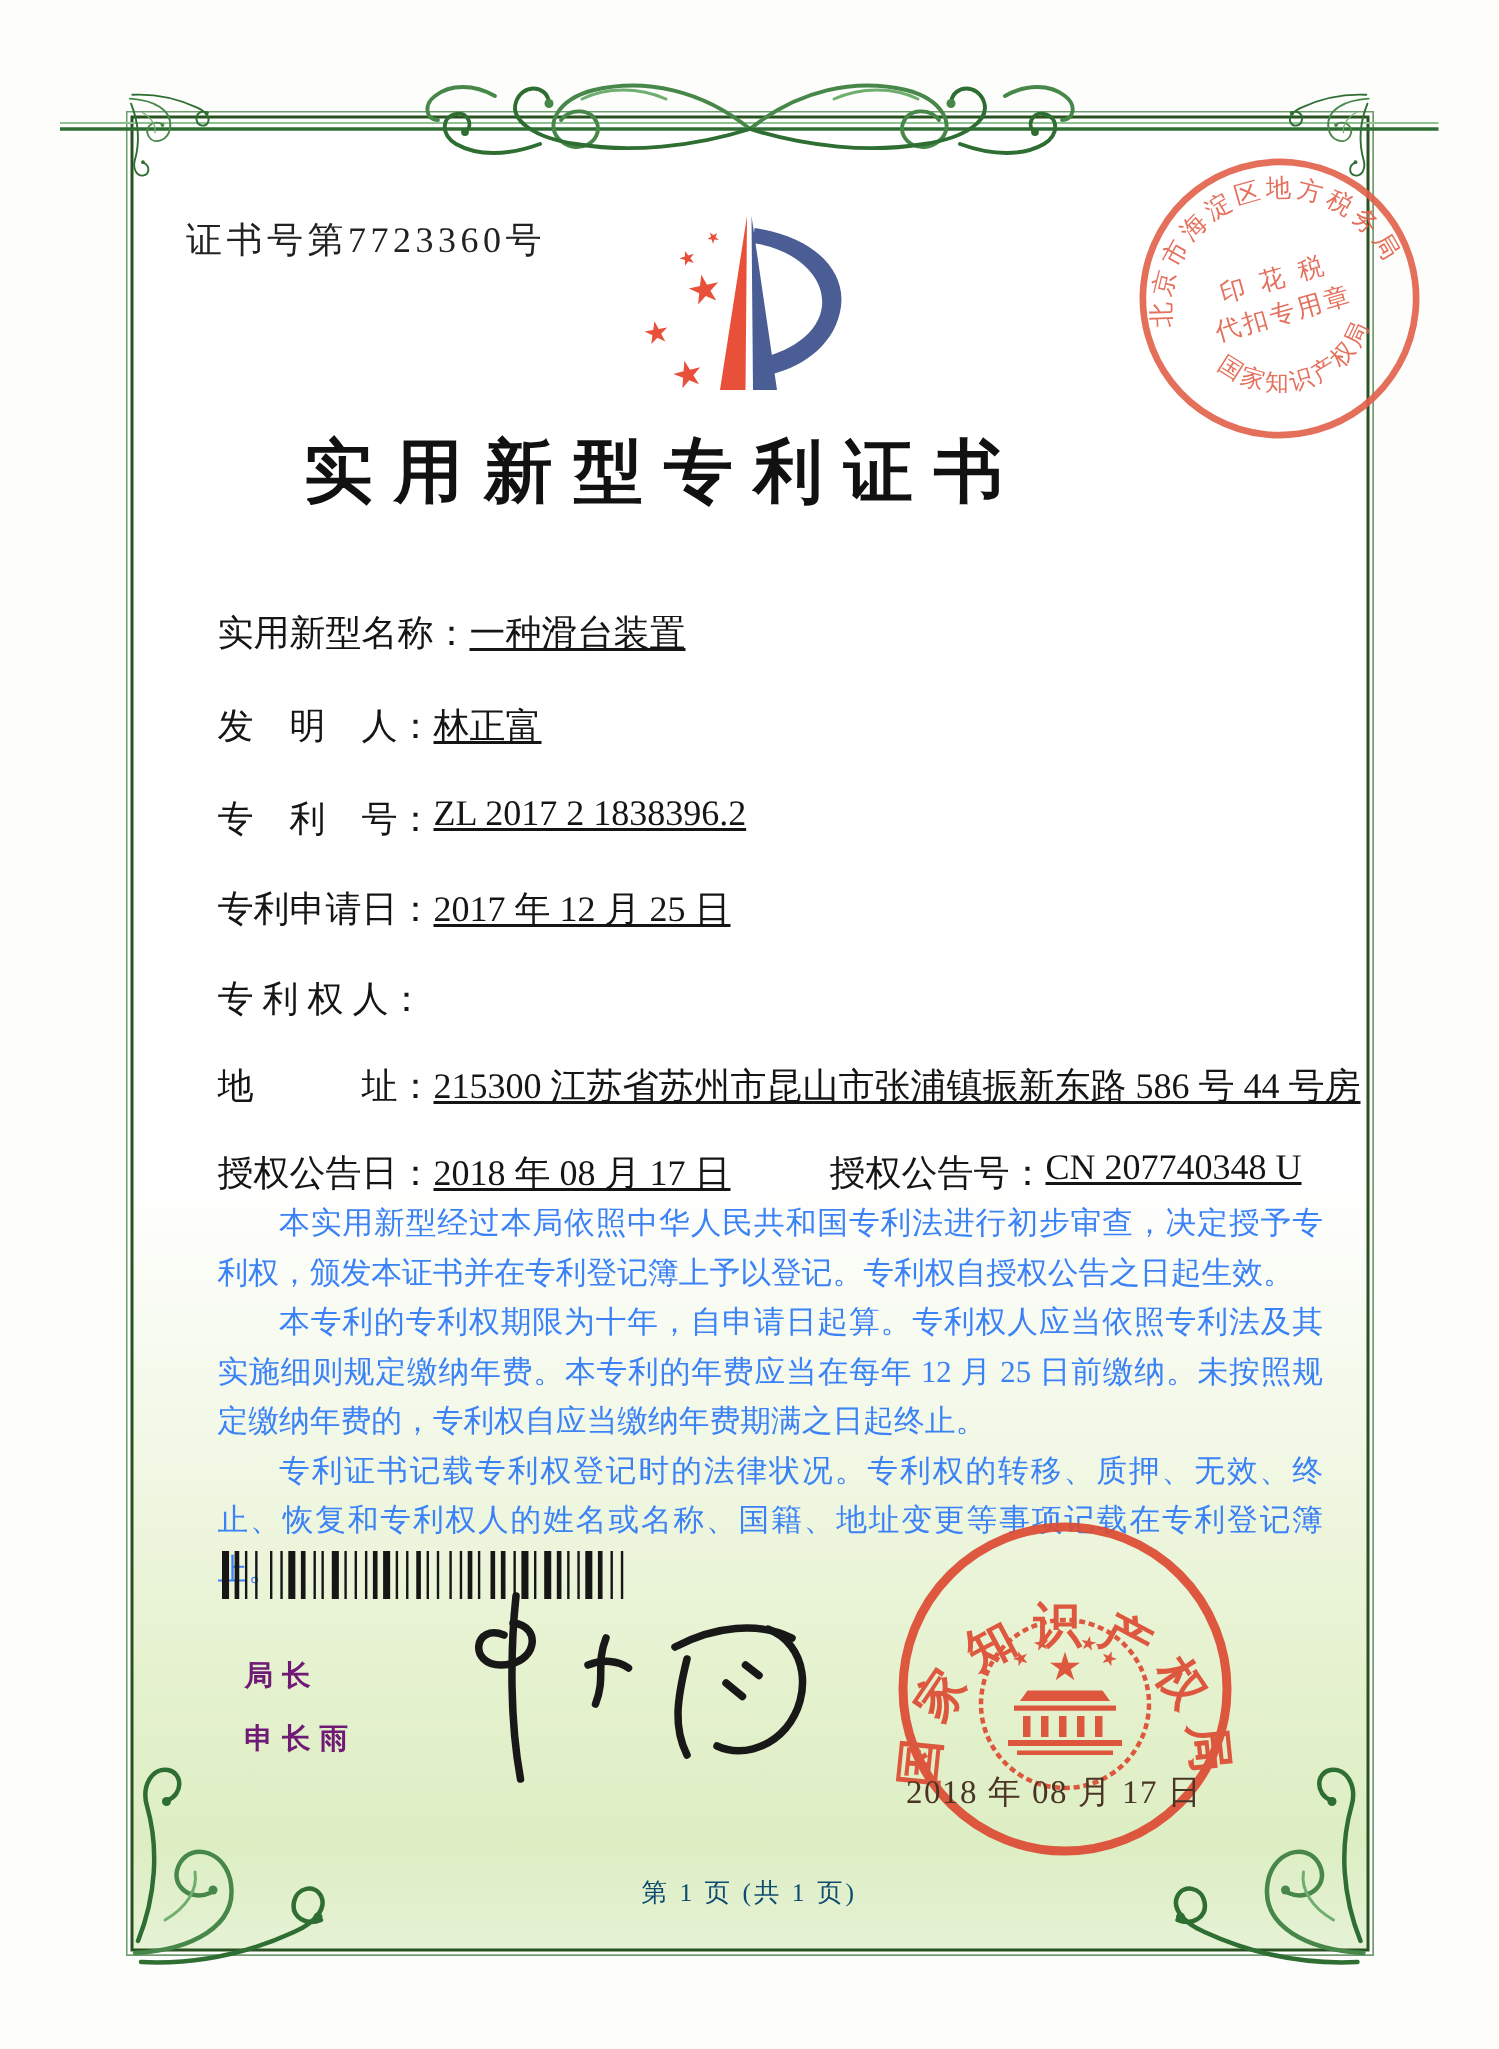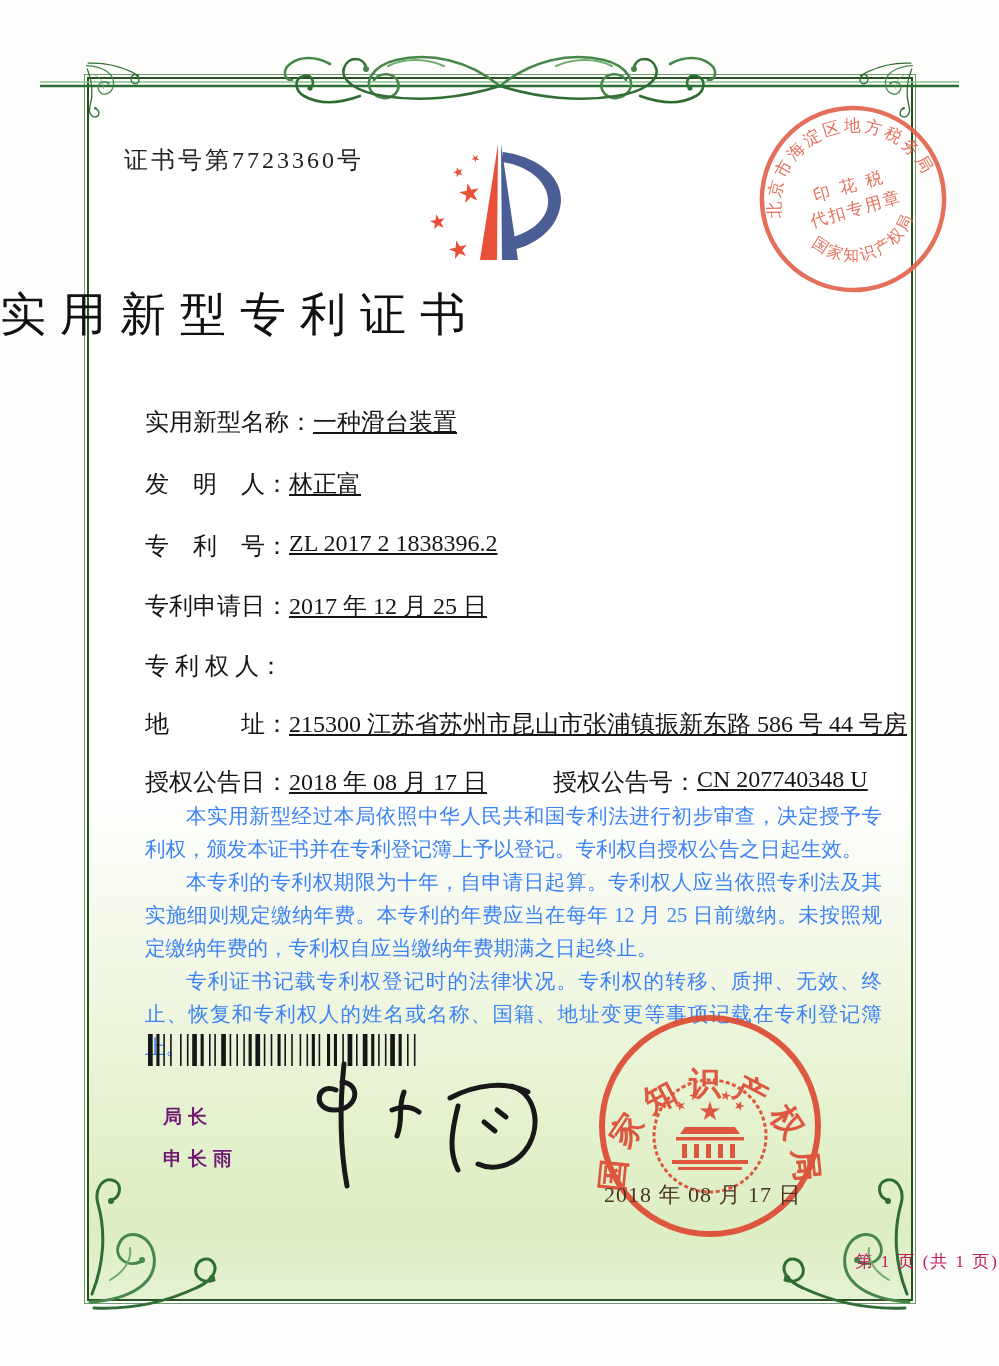--- a/index.html
+++ b/index.html
@@ -4,32 +4,32 @@
 <style>
   html,body{margin:0;padding:0;}
   body{width:999px;height:1366px;position:relative;background:#fdfdfb;
        font-family:"Liberation Serif","DejaVu Serif",serif;color:#1d1d1d;overflow:hidden;}
   .abs{position:absolute;}
   
   .frame{left:84px;top:74px;width:830px;height:1228px;
          border:1px solid #6f9b6f;box-shadow:inset 0 0 0 2px #fff,inset 0 0 0 4px #28521f;
          background:linear-gradient(180deg,#ffffff 0%,#ffffff 58%,#f4f9ea 70%,#e6f2d0 84%,#ddeec3 94%,#e6f2d6 100%);}
   .cert-number{left:124px;top:144px;font-size:24px;letter-spacing:3px;color:#222;}
-  .title{left:0;top:284px;width:885px;font-size:46px;font-weight:normal;
+  .title{left:0;top:284px;width:885px;text-align:center;font-size:46px;font-weight:bold;
          letter-spacing:14px;color:#111;}
   .field-row{left:145px;width:740px;font-size:24px;color:#151515;display:flex;}
   .field-label{white-space:pre;}
   .field-value{white-space:pre;text-decoration:underline;}
   .paras{left:145px;top:800px;width:737px;font-size:20.5px;line-height:33px;
          text-align:justify;color:#3b82f6;}
   .paras p{margin:0;text-indent:2em;}
   .boss{left:163px;font-size:19px;font-weight:bold;color:#701a75;
         font-family:"Liberation Sans","DejaVu Sans",sans-serif;letter-spacing:6px;}
   .issue-date{left:604px;top:1180px;width:200px;font-size:22px;color:#4a3425;letter-spacing:1px;white-space:nowrap;}
-  .footer{left:0;top:1250px;width:999px;text-align:right;font-size:17px;color:#be185d;letter-spacing:2px;}
+  .footer{left:0;top:1250px;width:999px;text-align:center;font-size:17px;color:#0c4a6e;letter-spacing:2px;}
   .stamp-wrap{left:754px;top:100px;width:198px;height:198px;transform:rotate(-16deg);opacity:.9;}
   .seal-wrap{left:592px;top:1008px;width:236px;height:236px;opacity:.92;}
   svg{display:block;}
 </style>
 </head>
 <body>
 
 <div class="abs frame"></div>
 
 <svg class="abs" style="left:0;top:0;width:999px;height:1366px;pointer-events:none" viewBox="0 0 999 1366">

